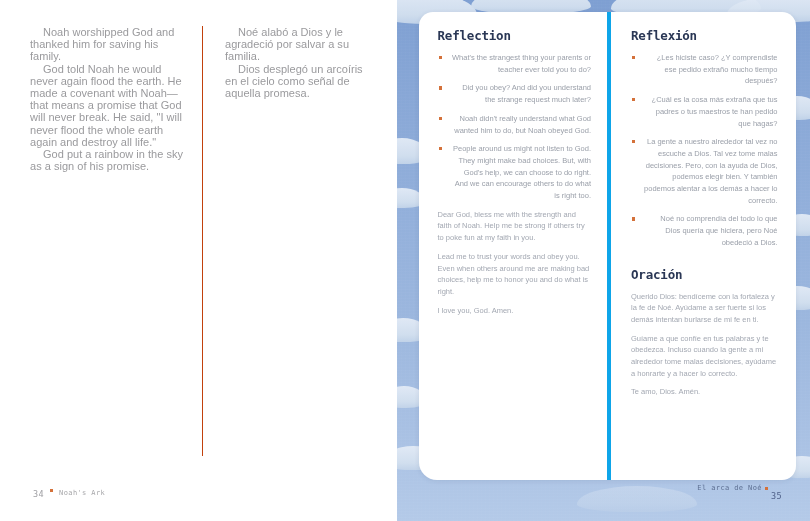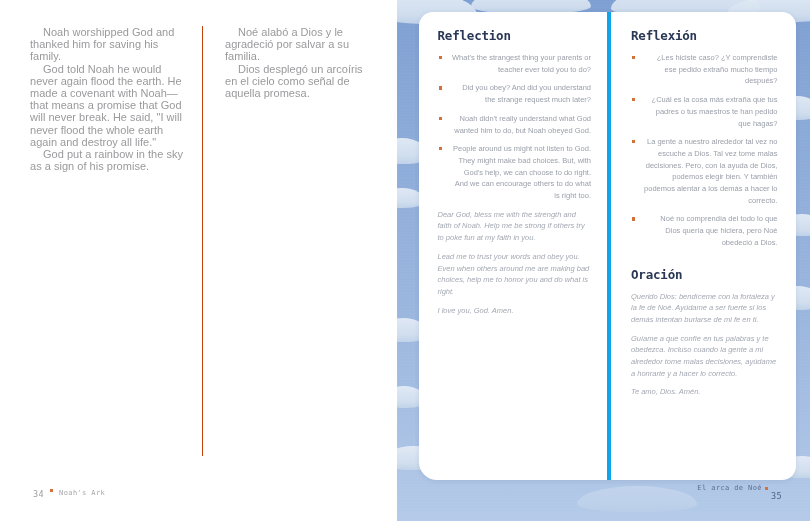--- a/index.html
+++ b/index.html
@@ -174,21 +174,20 @@
     width: 3.2px;
     height: 3.2px;
     background: #d4713a;
   }
 
   .prayer-body p {
     margin: 0 0 7px 0;
     font-size: 7.5px;
     line-height: 11.7px;
     color: #a3a8b2;
-    font-style: italic;
   }
   .prayer-body p:last-child { margin-bottom: 0; }
 
   .footer-right {
     position: absolute;
     right: 28px;
     bottom: 20px;
     display: flex;
     align-items: center;
     gap: 3px;

